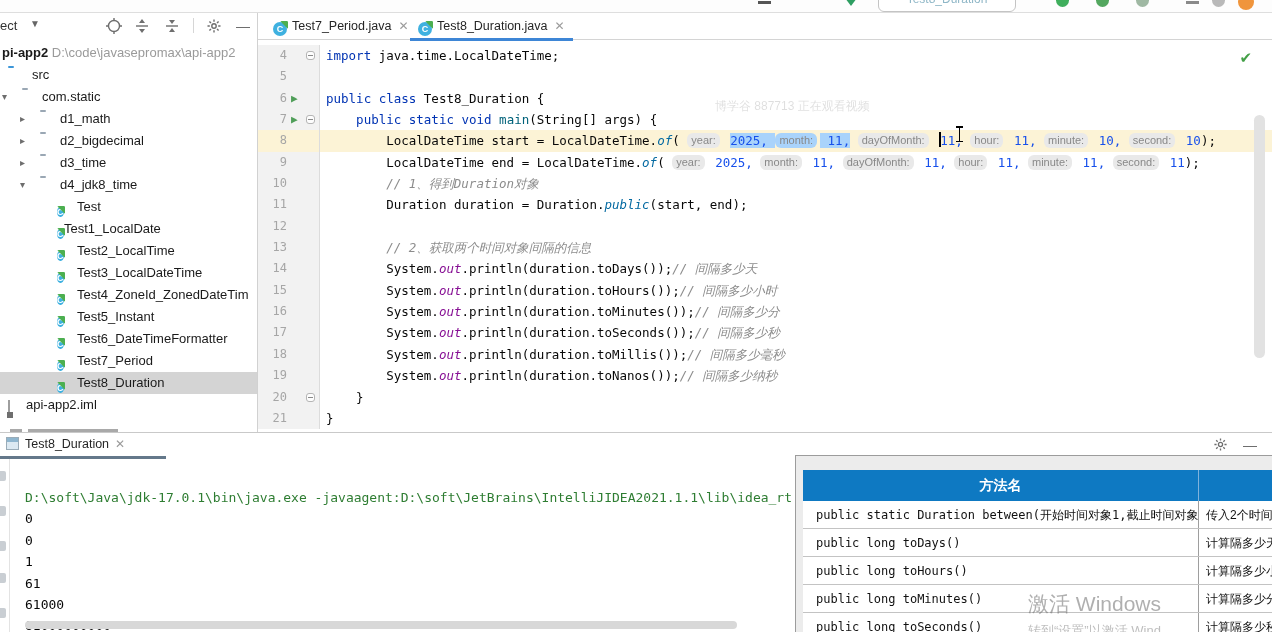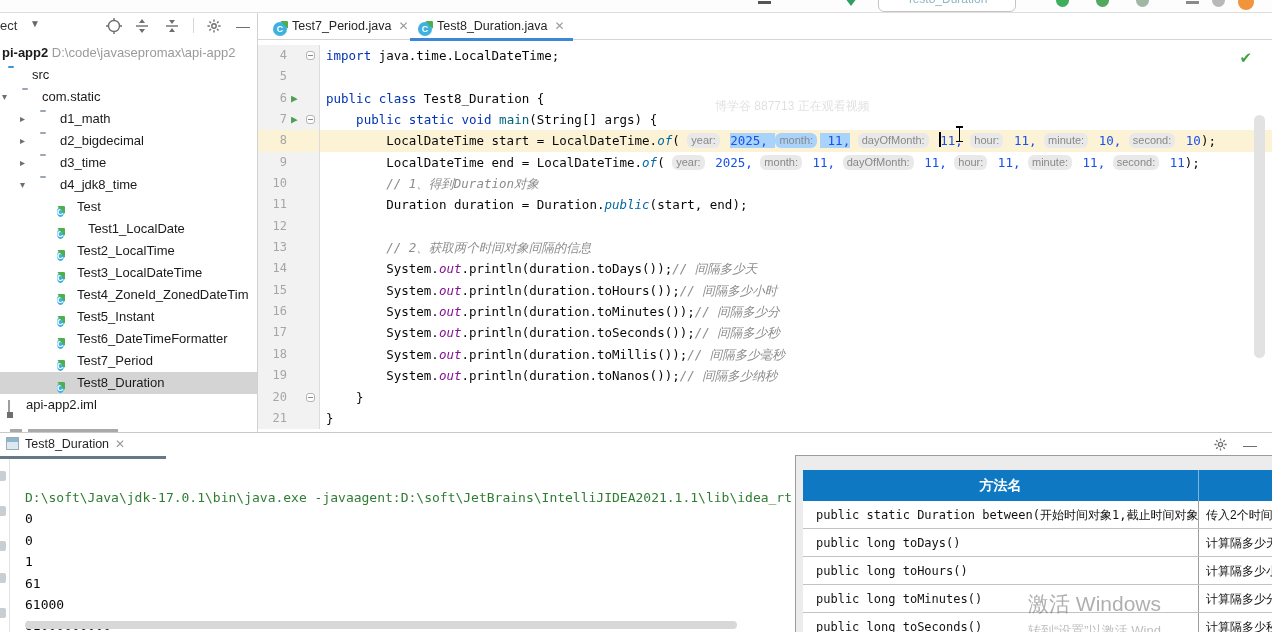--- a/index.html
+++ b/index.html
@@ -224,21 +224,21 @@
         <span class="t-chev" style="left: 20px;">▾</span>
         <span class="t-ic" style="left: 40px;"><span class="fold-ic"></span></span>
         <span class="t-lab" style="left: 60px;">d4_jdk8_time</span>
       </div>
       <div class="trow">
         <span class="t-ic" style="left: 57px;"><span class="class-ic">C</span></span>
         <span class="t-lab" style="left: 77px;">Test</span>
       </div>
       <div class="trow">
         <span class="t-ic" style="left: 57px;"><span class="class-ic">C</span></span>
-        <span class="t-lab" style="left: 88px; text-align: right;">Test1_LocalDate</span>
+        <span class="t-lab" style="left: 64px; text-align: right;">Test1_LocalDate</span>
       </div>
       <div class="trow">
         <span class="t-ic" style="left: 57px;"><span class="class-ic">C</span></span>
         <span class="t-lab" style="left: 77px;">Test2_LocalTime</span>
       </div>
       <div class="trow">
         <span class="t-ic" style="left: 57px;"><span class="class-ic">C</span></span>
         <span class="t-lab" style="left: 77px;">Test3_LocalDateTime</span>
       </div>
       <div class="trow">

